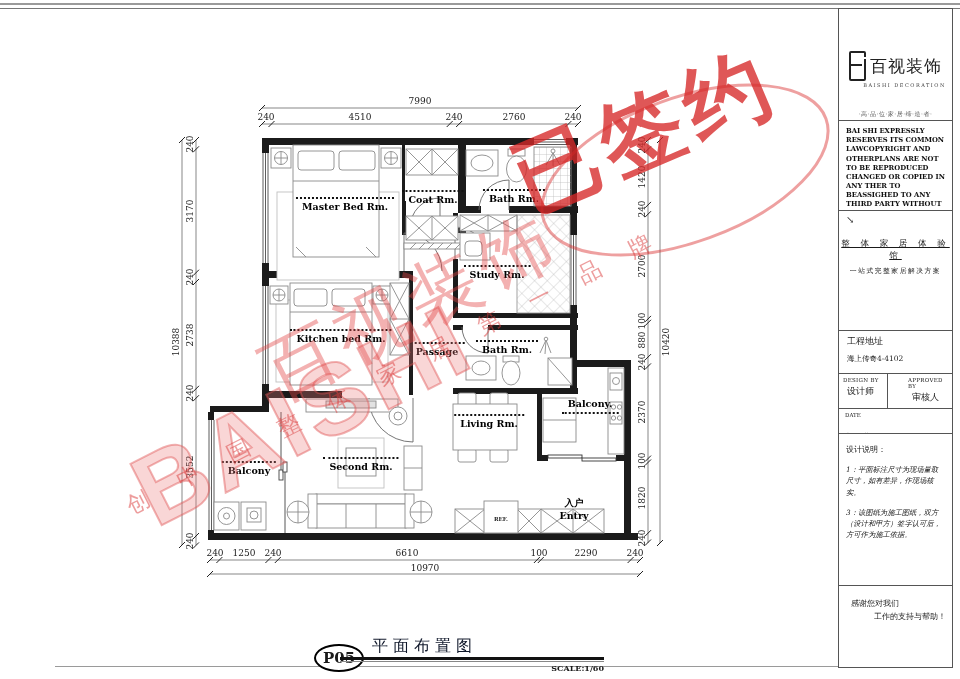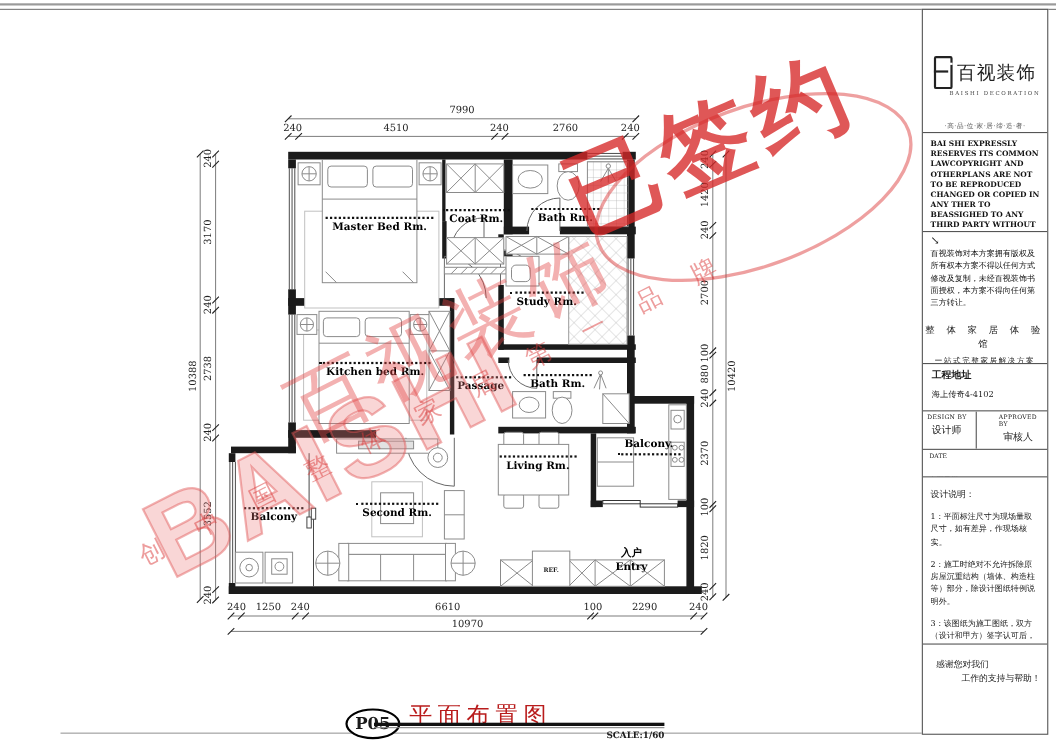--- a/index.html
+++ b/index.html
@@ -39,41 +39,41 @@
   .logo-row{display:flex;align-items:center;justify-content:center;margin-top:42px;}
   .logo-mark{width:13px;height:26px;border:2px solid #222;border-radius:2px;position:relative;margin-right:4px;}
   .logo-mark:before{content:"";position:absolute;left:-2px;top:11px;width:13px;height:2px;background:#222;}
   .logo-mark:after{content:"";position:absolute;right:-2px;top:4px;width:5px;height:2px;background:#fff;}
   .logo-cn{font-size:17px;letter-spacing:1px;color:#222;}
   .logo-en{text-align:center;font-size:5px;letter-spacing:1.5px;color:#444;margin-top:1px;margin-left:18px;}
   .tagline{text-align:center;font-size:6px;color:#555;margin-top:22px;letter-spacing:.5px;}
   .legal-en{font-size:6.8px;font-weight:bold;line-height:1.35;padding:6px 7px;color:#111;}
   .arrow-glyph{font-size:10px;padding:3px 7px 0 7px;display:block;}
   .legal-cn{font-size:7.3px;line-height:1.5;padding:1px 7px;color:#111;}
-  .slogan1{text-align:center;font-size:8.5px;letter-spacing:4px;margin-top:13px;}
+  .slogan1{text-align:center;font-size:8.5px;letter-spacing:4px;margin-top:13px;text-decoration:underline;}
   .slogan2{text-align:center;font-size:6.8px;letter-spacing:1.5px;margin-top:4px;}
-  .addr-label{font-size:9px;padding:4px 8px 0 8px;font-weight:bold;}
+  .addr-label{font-size:9px;padding:4px 8px 0 8px;}
   .addr-value{font-size:7.5px;padding:6px 8px 0 8px;}
   .twocol{display:flex;height:100%;}
   .twocol .cell{flex:1;padding:3px 4px;box-sizing:border-box;}
   .twocol .cell.r{border-left:1px solid #555;padding-left:20px;}
   .cell .en{font-size:5.5px;letter-spacing:.3px;display:block;}
   .cell .en.b{font-weight:bold;}
   .cell .cn{font-size:9px;display:block;margin-top:2px;padding-left:4px;}
   .date-en{font-size:5.5px;padding:3px 6px 0 6px;}
   .date-cn{font-size:6.5px;padding:2px 6px 0 6px;margin-top:12px;}
   .notes-title{font-size:8px;padding:10px 7px 0 7px;}
-  .note{font-size:7.3px;line-height:1.55;padding:9px 7px 0 7px;}
+  .note{font-size:7.3px;line-height:1.55;padding:9px 7px 0 7px;font-style:italic;}
   .thanks1{font-size:8px;padding:12px 0 0 12px;}
   .thanks2{font-size:8px;text-align:right;padding:2px 6px 0 0;}
   
   #titlebar{position:absolute;left:300px;top:636px;width:330px;height:36px;z-index:4;}
   .pageno{position:absolute;left:14px;top:8px;width:46px;height:24px;border:2px solid #000;
           border-radius:50%;text-align:center;line-height:24px;font-weight:bold;font-size:15px;background:#fff;}
-  .sheet-title{position:absolute;left:72px;top:0px;font-size:21px;letter-spacing:5px;color:#b91c1c;}
+  .sheet-title{position:absolute;left:72px;top:0px;font-size:16px;letter-spacing:5px;color:#0f172a;}
   .bar-thick{position:absolute;left:40px;top:21px;width:264px;height:3px;background:#111;}
   .bar-thin{position:absolute;left:40px;top:25px;width:264px;height:1px;background:#888;}
   .scale{position:absolute;left:170px;top:27px;width:134px;text-align:right;font-weight:bold;font-size:8px;}
   svg{position:absolute;left:0;top:0;}
 </style>
 </head>
 <body>
 
 <div id="sheet">
 
@@ -365,21 +365,20 @@
         <span class="logo-cn">百视装饰</span>
       </div>
       <div class="logo-en">BAISHI DECORATION</div>
       <div class="tagline">·高·品·位·家·居·缔·造·者·</div>
     </div>
     <div class="sec" style="height:90px;">
       <div class="legal-en">BAI SHI EXPRESSLY RESERVES ITS COMMON LAWCOPYRIGHT AND OTHERPLANS ARE NOT TO BE REPRODUCED CHANGED OR COPIED IN ANY THER TO BEASSIGHED TO ANY THIRD PARTY WITHOUT FIRST OSTANDING THE EXPRESSED WRITTEN PERMISSION AND CONSENT OF BAI SHI DECORATION</div>
     </div>
     <div class="sec" style="height:120px;">
       <span class="arrow-glyph">↘</span>
-      <div class="legal-cn">百视装饰对本方案拥有版权及所有权本方案不得以任何方式修改及复制，未经百视装饰书面授权，本方案不得向任何第三方转让。</div>
       <div class="slogan1">整 体 家 居 体 验 馆</div>
       <div class="slogan2">一站式完整家居解决方案</div>
     </div>
     <div class="sec" style="height:43px;">
       <div class="addr-label">工程地址</div>
       <div class="addr-value">海上传奇4-4102</div>
     </div>
     <div class="sec" style="height:35px;">
       <div class="twocol">
         <div class="cell">
@@ -392,21 +391,20 @@
         </div>
       </div>
     </div>
     <div class="sec" style="height:25px;">
       <div class="date-en">DATE</div>
       <div class="date-cn">出图日期：</div>
     </div>
     <div class="sec" style="height:152px;">
       <div class="notes-title">设计说明：</div>
       <div class="note">1：平面标注尺寸为现场量取尺寸，如有差异，作现场核实。</div>
-      <div class="note">2：施工时绝对不允许拆除原房屋沉重结构（墙体、构造柱等）部分，除设计图纸特例说明外。</div>
       <div class="note">3：该图纸为施工图纸，双方（设计和甲方）签字认可后，方可作为施工依据。</div>
     </div>
     <div class="sec" style="height:40px;border-bottom:none;">
       <div class="thanks1">感谢您对我们</div>
       <div class="thanks2">工作的支持与帮助！</div>
     </div>
   </div>
 
   <div id="titlebar">
     <div class="pageno">P05</div>

